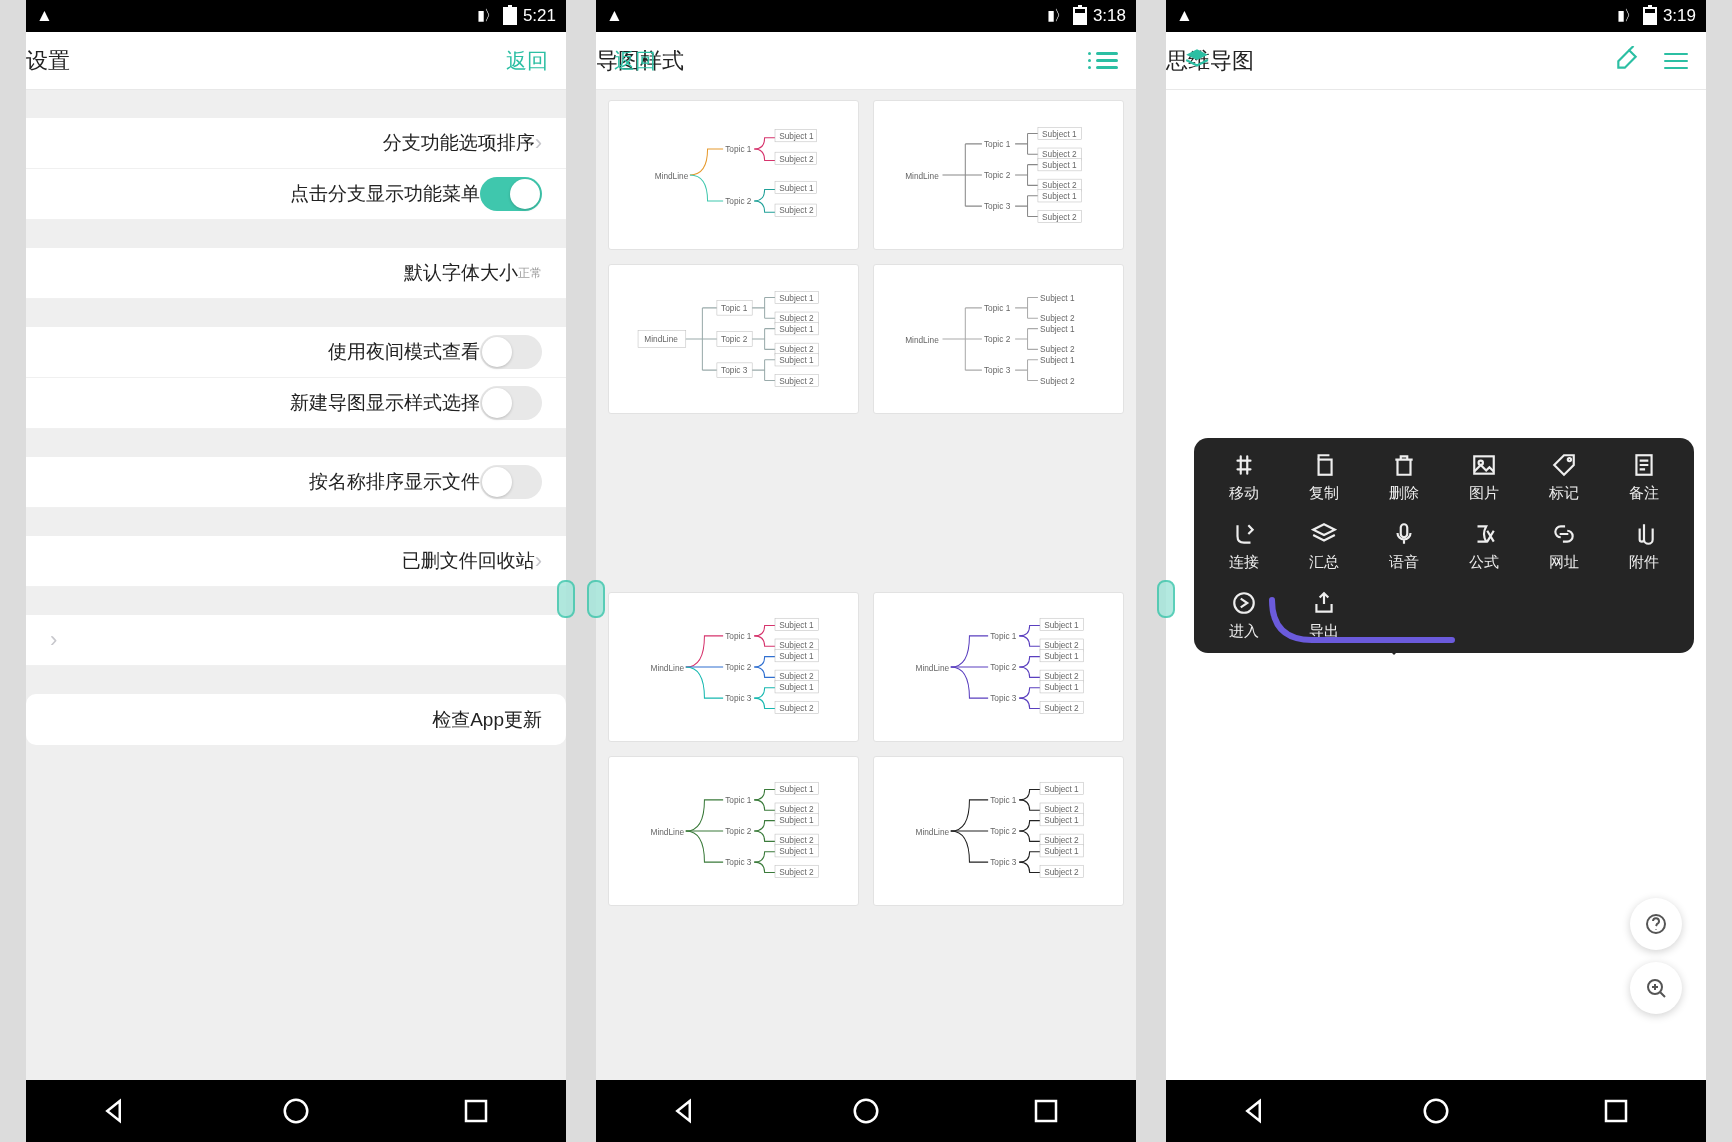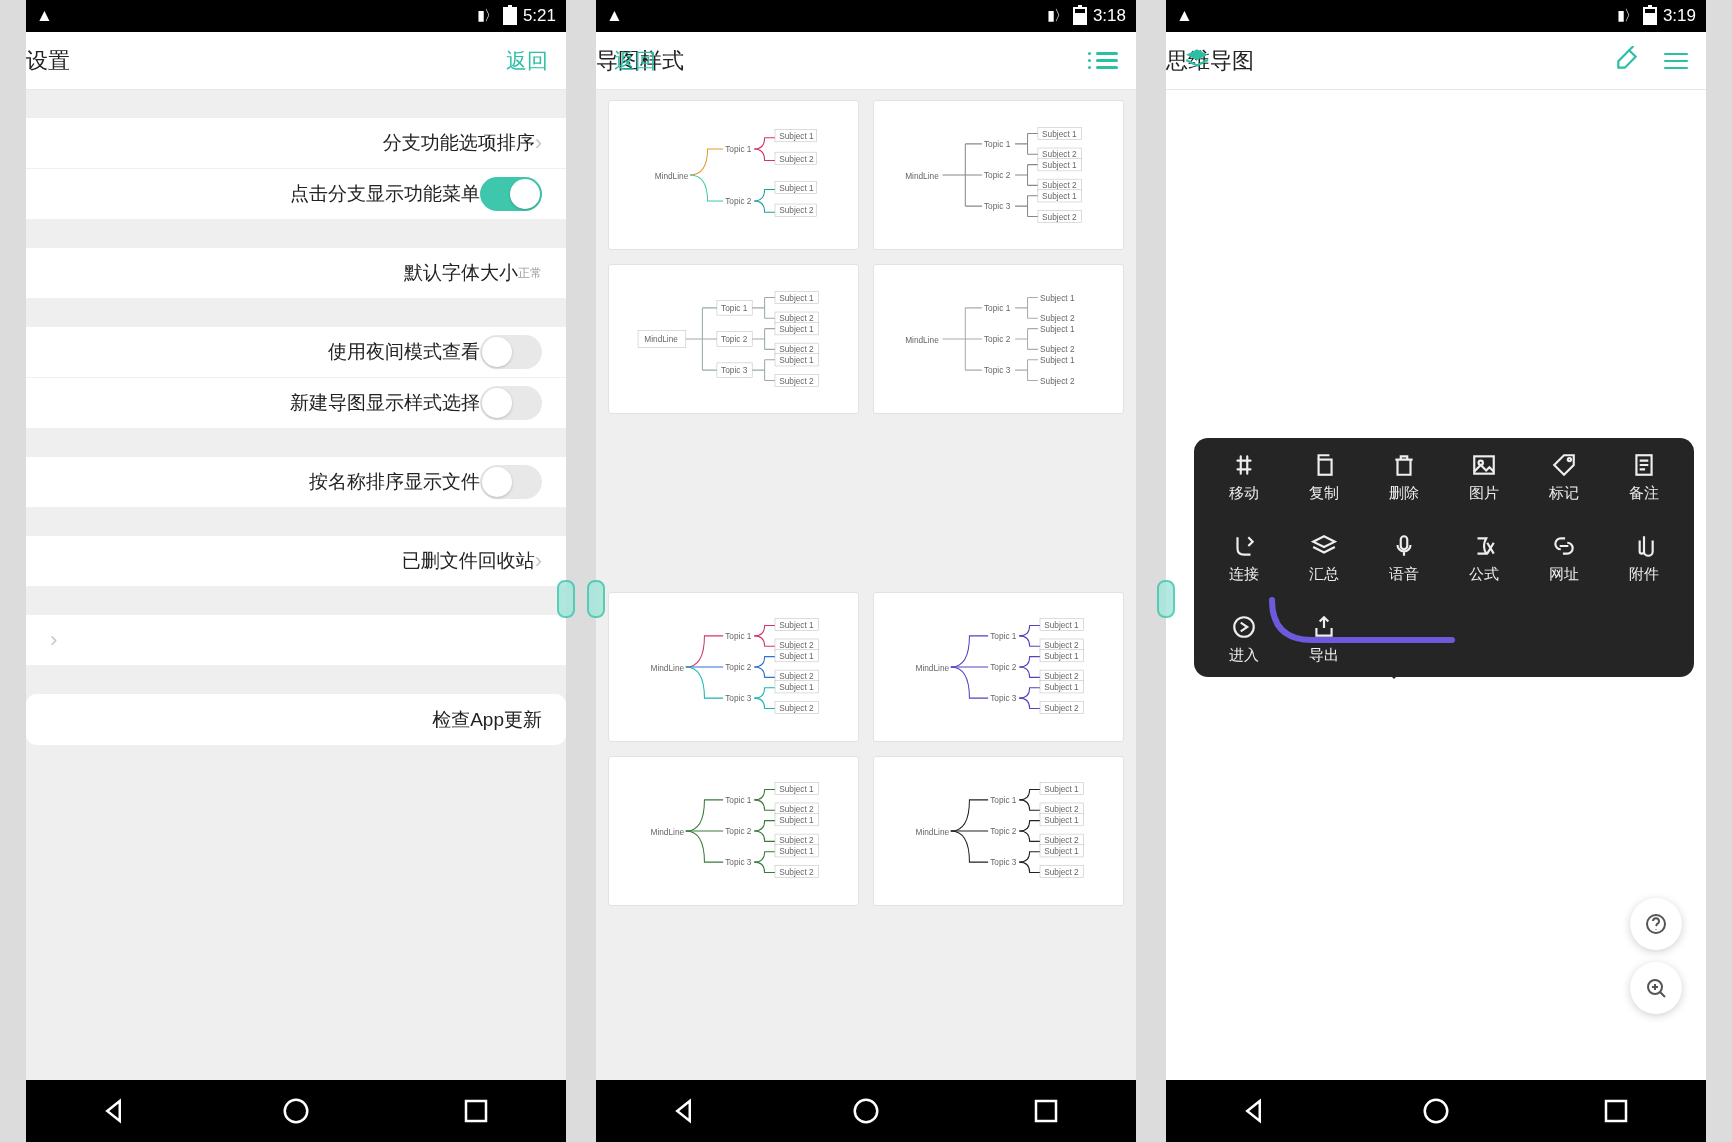--- a/index.html
+++ b/index.html
@@ -106,21 +106,21 @@
   
   .canvas3 { flex:1; position:relative; background:#fff; }
   .popup {
     position:absolute;
     top:348px; left:28px; right:12px;
     background:#252525;
     border-radius:14px;
     padding:14px 10px 12px;
     display:grid;
     grid-template-columns:repeat(6,1fr);
-    row-gap:30px;
+    row-gap:18px;
     color:#eee;
   }
   .popup::after{
     content:"";
     position:absolute;
     bottom:-12px; left:190px;
     border:10px solid transparent;
     border-top-color:#252525;
   }
   .pitem{ display:flex; flex-direction:column; align-items:center; gap:6px; font-size:15px;}

